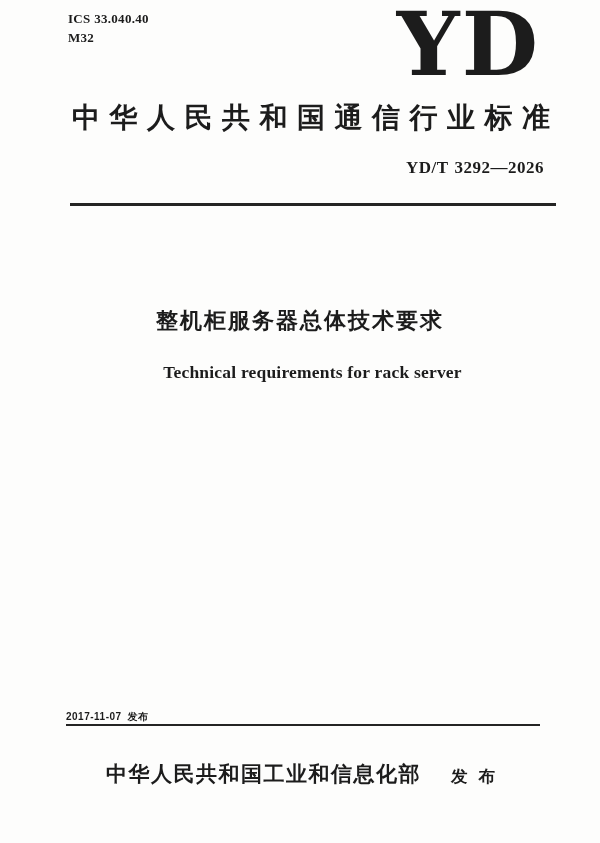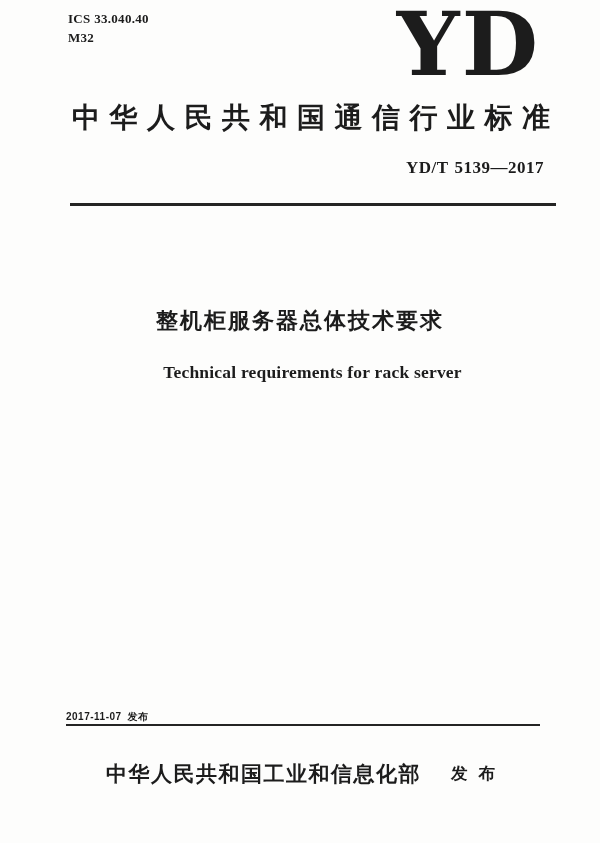--- a/index.html
+++ b/index.html
@@ -124,21 +124,21 @@
   }
 
   
   .publisher-row {
     position: absolute;
     left: 12px;
     right: 0;
     top: 760px;
     display: flex;
     justify-content: center;
-    align-items: center;
+    align-items: flex-end;
     white-space: nowrap;
   }
   .publisher-name {
     font-size: 21px;
     font-weight: 700;
     letter-spacing: 1.5px;
   }
   .publish-label {
     margin-left: 30px;
     font-size: 16.5px;
@@ -154,21 +154,21 @@
   <div class="ics-block">
     <div>ICS 33.040.40</div>
     <div>M32</div>
   </div>
 
   <div class="logo">YD</div>
 
   <div class="std-name">中华人民共和国通信行业标准</div>
 
   <div class="std-number">
-    <span class="prefix">YD/T</span><span class="value">5139—2017</span>
+    <span class="prefix">YD/T</span><span class="value">3292—2026</span>
   </div>
 
   <div class="rule-top"></div>
 
   <div class="title-cn">整机柜服务器总体技术要求</div>
   <div class="title-en">Technical requirements for rack server</div>
 
   <div class="dates-row">
     <div>
       <span class="date">2017-11-07</span><span>发布</span>

